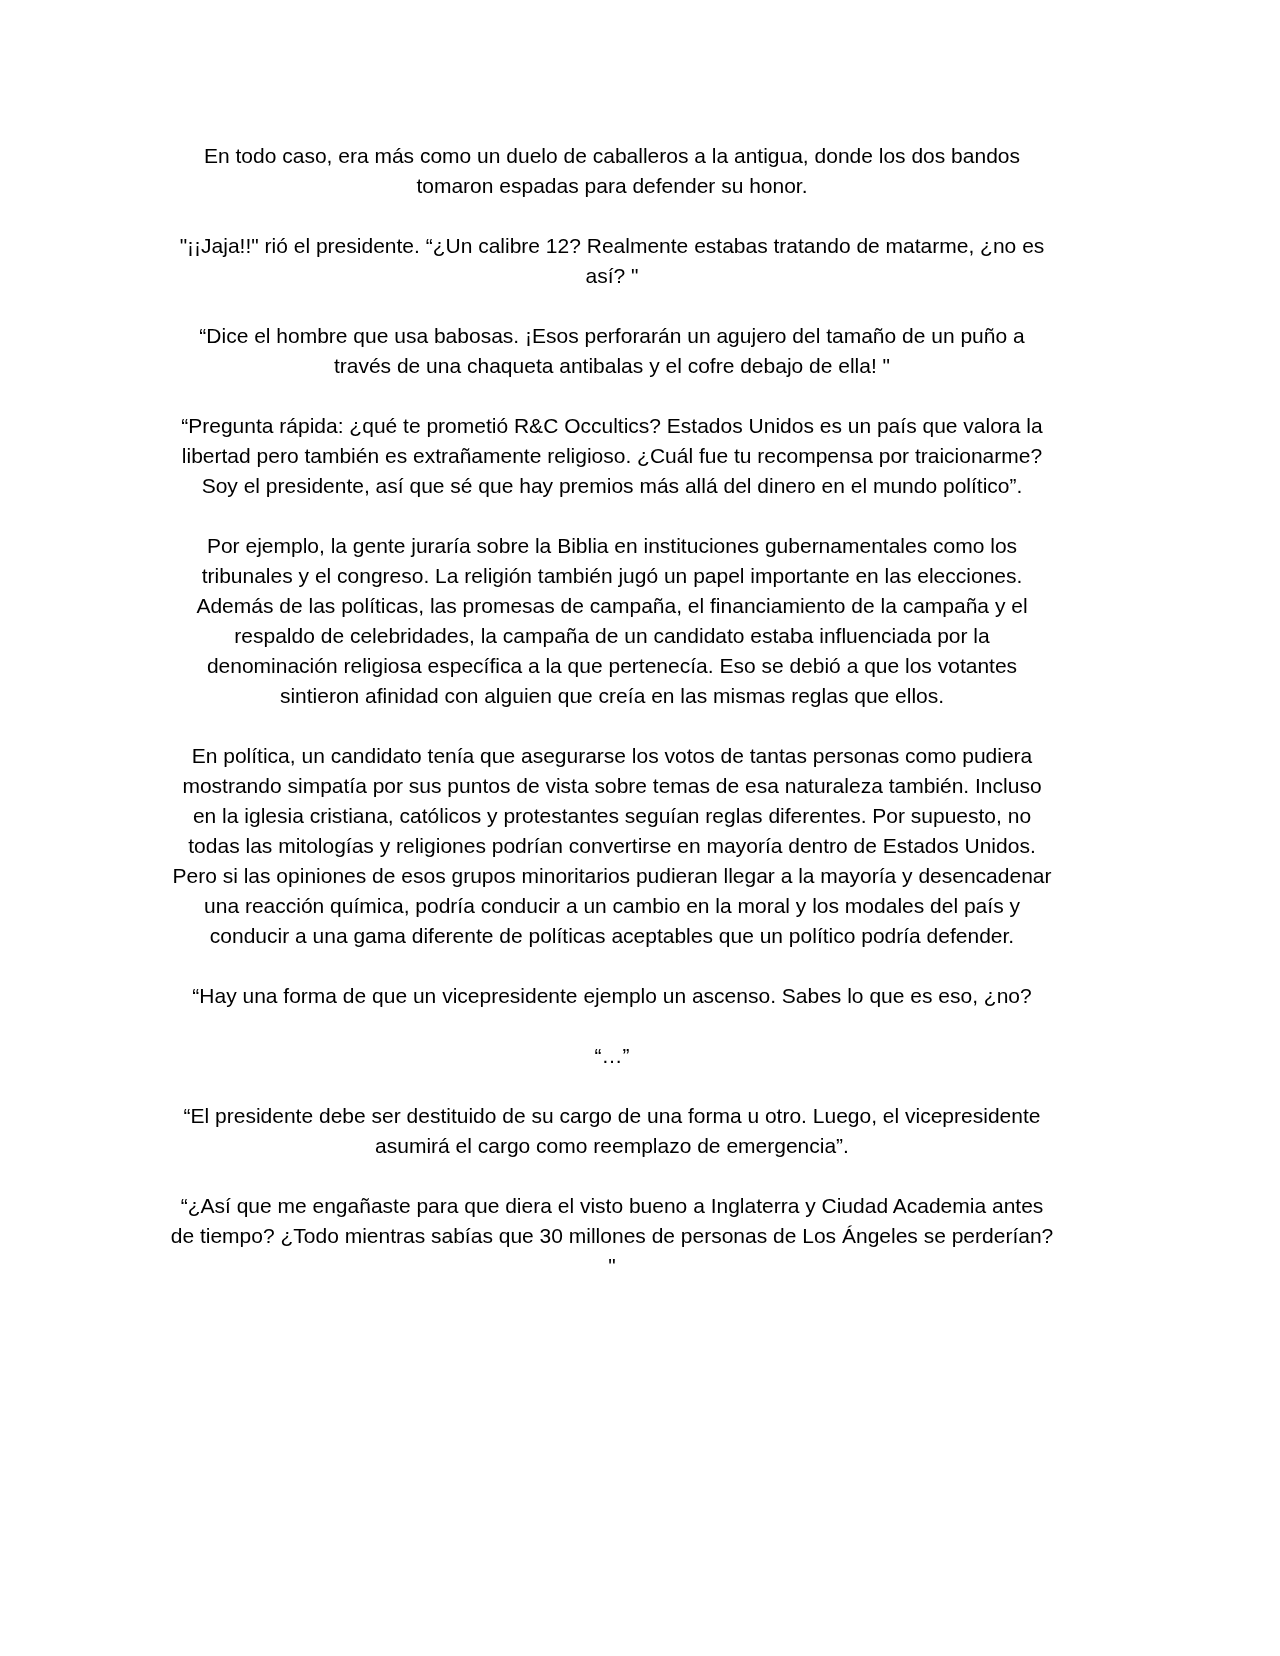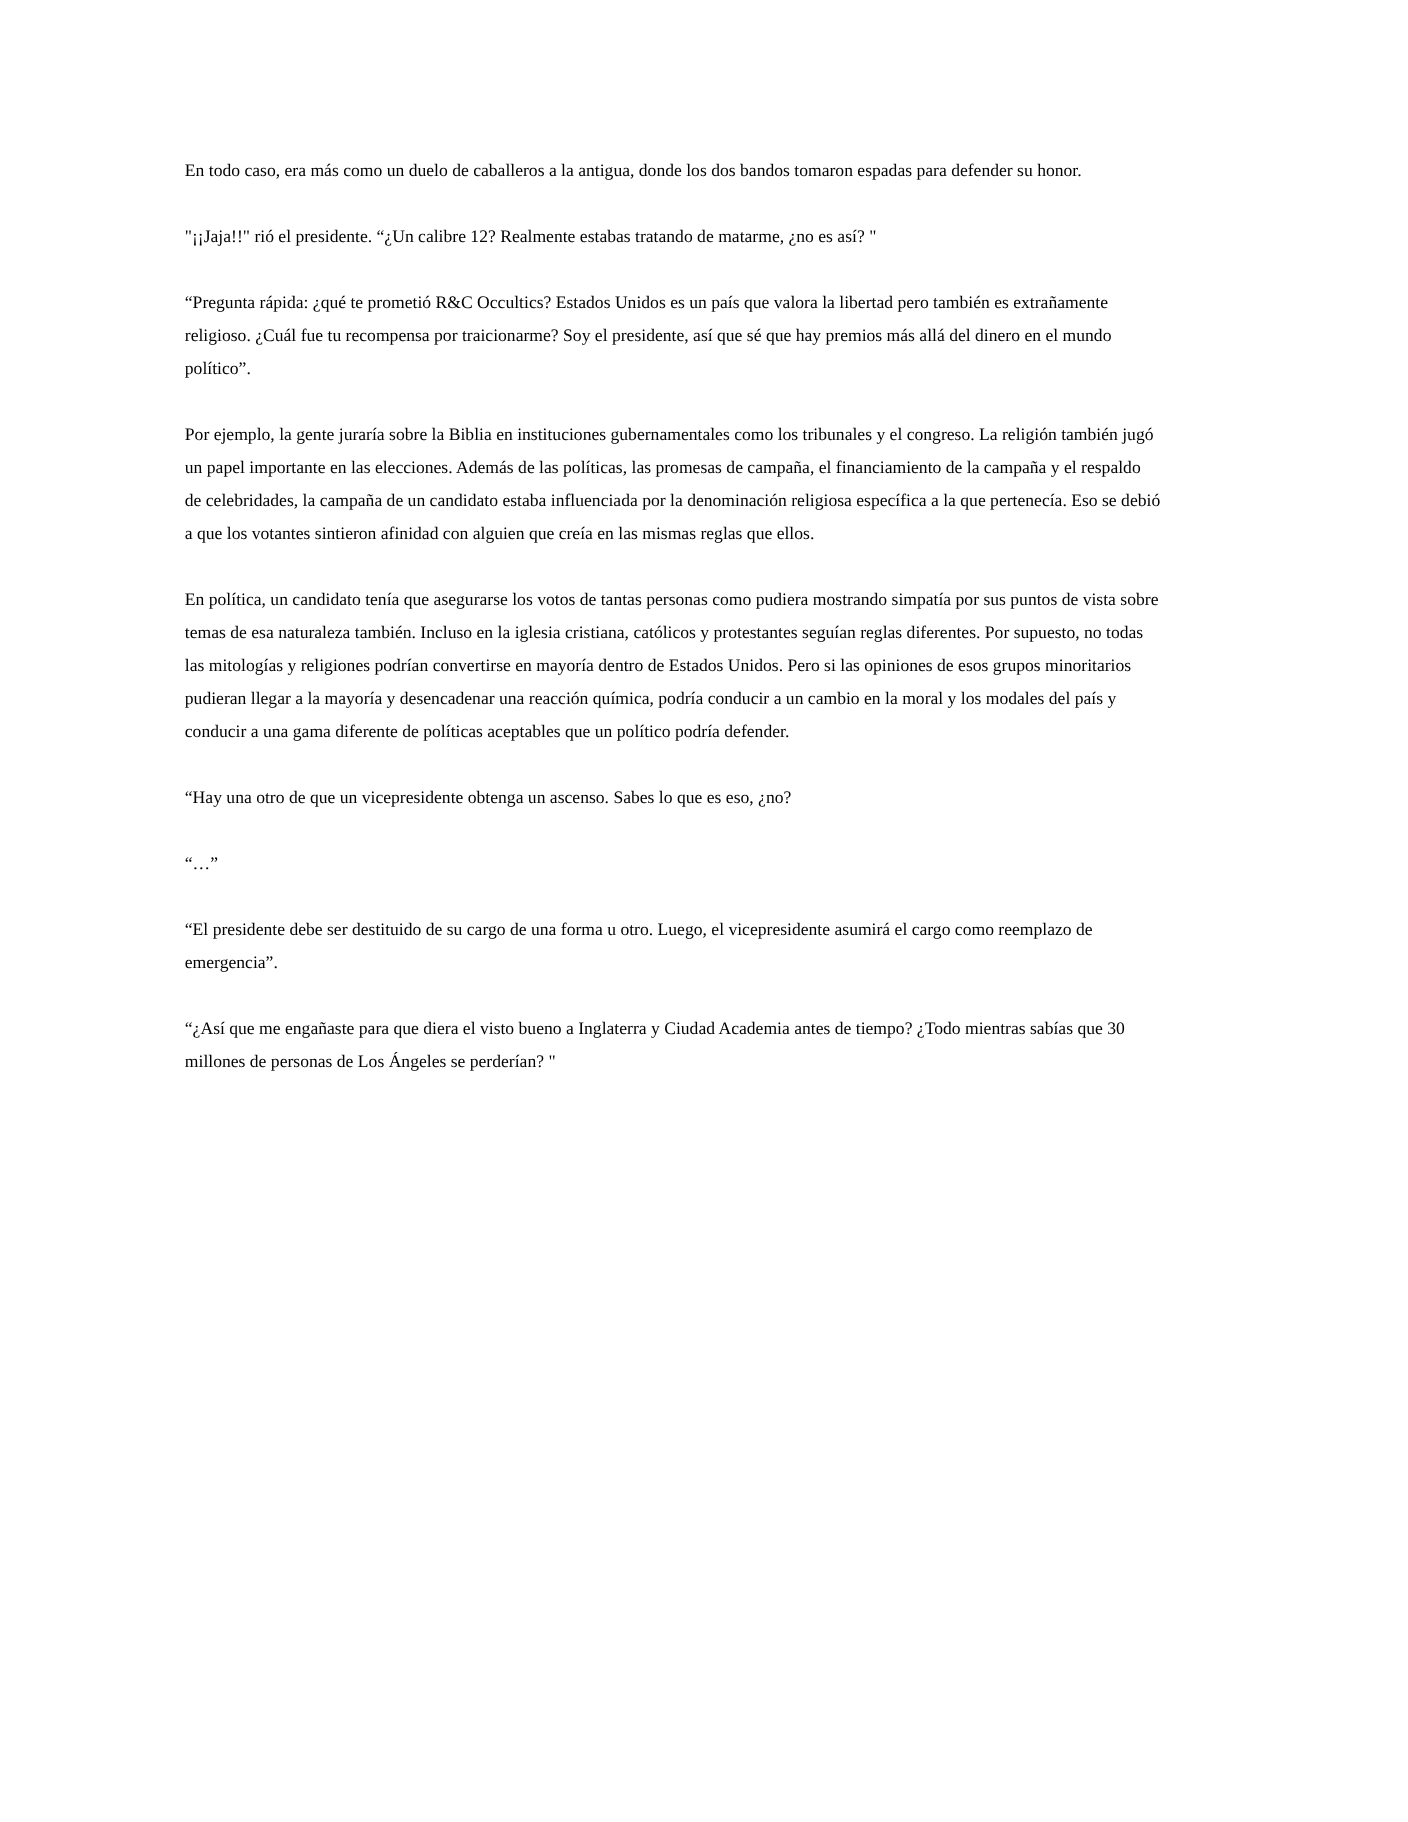--- a/index.html
+++ b/index.html
@@ -13,43 +13,44 @@
     height: 1656px;
     background: #ffffff;
     overflow: hidden;
     box-sizing: border-box;
   }
   .text-column {
     position: absolute;
     top: 141px;
     left: 168px;
     width: 888px;
-    font-family: Liberation Serif, serif;
-    font-size: 16px;
+    font-family: Liberation Sans, sans-serif;
+    font-size: 21px;
     line-height: 30px;
     color: #000000;
-    text-align: left;
+    text-align: center;
   }
   .text-column p {
     margin: 0 0 30px 0;
     padding: 0;
   }
   .text-column p:last-child {
     margin-bottom: 2px;
   }
 </style>
 </head>
 <body>
 
 <div class="page">
   <div class="text-column">
 
   <p>En todo caso, era más como un duelo de caballeros a la antigua, donde los dos bandos tomaron espadas para defender su honor.</p>
       <p>"¡¡Jaja!!" rió el presidente. “¿Un calibre 12? Realmente estabas tratando de matarme, ¿no es así? "</p>
+      <p>“Dice el hombre que usa babosas. ¡Esos perforarán un agujero del tamaño de un puño a través de una chaqueta antibalas y el cofre debajo de ella! "</p>
       <p>“Pregunta rápida: ¿qué te prometió R&amp;C Occultics? Estados Unidos es un país que valora la libertad pero también es extrañamente religioso. ¿Cuál fue tu recompensa por traicionarme? Soy el presidente, así que sé que hay premios más allá del dinero en el mundo político”.</p>
       <p>Por ejemplo, la gente juraría sobre la Biblia en instituciones gubernamentales como los tribunales y el congreso. La religión también jugó un papel importante en las elecciones. Además de las políticas, las promesas de campaña, el financiamiento de la campaña y el respaldo de celebridades, la campaña de un candidato estaba influenciada por la denominación religiosa específica a la que pertenecía. Eso se debió a que los votantes sintieron afinidad con alguien que creía en las mismas reglas que ellos.</p>
       <p>En política, un candidato tenía que asegurarse los votos de tantas personas como pudiera mostrando simpatía por sus puntos de vista sobre temas de esa naturaleza también. Incluso en la iglesia cristiana, católicos y protestantes seguían reglas diferentes. Por supuesto, no todas las mitologías y religiones podrían convertirse en mayoría dentro de Estados Unidos. Pero si las opiniones de esos grupos minoritarios pudieran llegar a la mayoría y desencadenar una reacción química, podría conducir a un cambio en la moral y los modales del país y conducir a una gama diferente de políticas aceptables que un político podría defender.</p>
-      <p>“Hay una otro de que un vicepresidente obtenga un ascenso. Sabes lo que es eso, ¿no?</p>
+      <p>“Hay una forma de que un vicepresidente ejemplo un ascenso. Sabes lo que es eso, ¿no?</p>
       <p>“…”</p>
       <p>“El presidente debe ser destituido de su cargo de una forma u otro. Luego, el vicepresidente asumirá el cargo como reemplazo de emergencia”.</p>
       <p>“¿Así que me engañaste para que diera el visto bueno a Inglaterra y Ciudad Academia antes de tiempo? ¿Todo mientras sabías que 30 millones de personas de Los Ángeles se perderían? "</p>
     </div>
 </div>
 
 </body></html>

